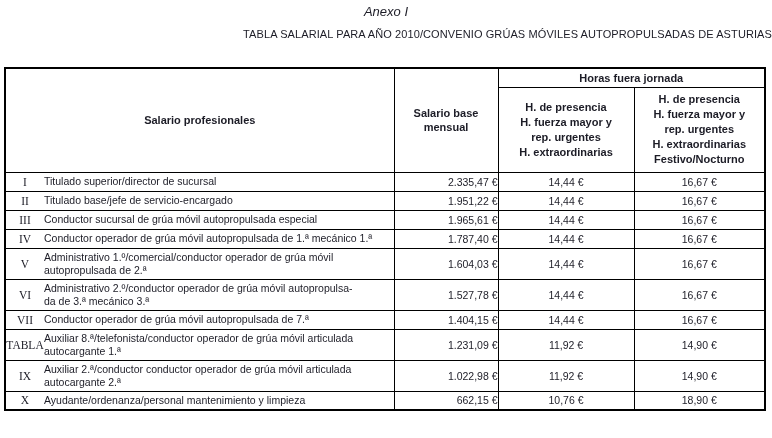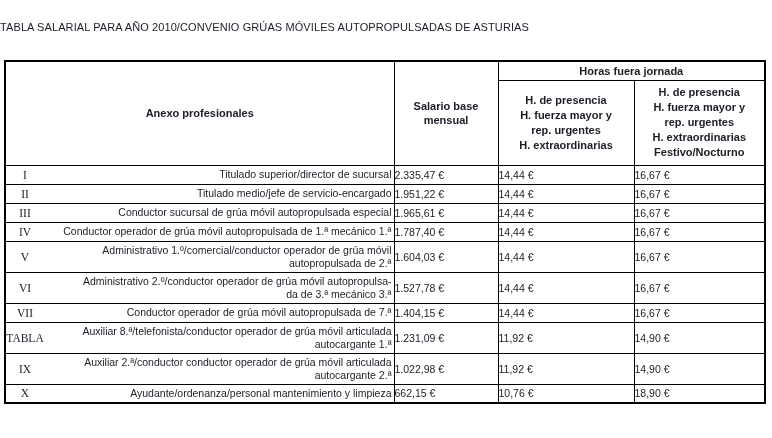--- a/index.html
+++ b/index.html
@@ -11,22 +11,22 @@
     font-family: "Liberation Sans", sans-serif;
     overflow: hidden;
   }
   .title {
     margin-top: 4px;
     text-align: center;
     font-size: 13px;
     font-style: italic;
   }
   .subtitle {
-    margin-top: 21px;
-    text-align: left;
+    margin-top: 9px;
+    text-align: right;
     font-size: 11px;
     letter-spacing: 0.1px;
   }
   table.salary {
     border-collapse: collapse;
     table-layout: fixed;
     width: 762px;
     margin: 27px 0 0 4px;
     border: 2px solid #000;
   }
@@ -55,42 +55,42 @@
     width: 38px;
     text-align: center;
     font-family: "Liberation Serif", serif;
     font-size: 11.5px;
   }
   .desc {
     flex: 1;
     line-height: 13px;
     white-space: pre-line;
     padding: 2px 2px 2px 0;
-    text-align: right;
-  }
-  .td-salario { text-align: left; padding-right: 12px; }
-  .td-hora    { text-align: left; }
+  }
+  .td-salario { text-align: right; padding-right: 12px; }
+  .td-hora    { text-align: center; }
 </style>
 </head>
 <body>
 
 <div class="page">
+  <div class="title">Anexo I</div>
   <div class="subtitle">TABLA SALARIAL PARA AÑO 2010/CONVENIO GRÚAS MÓVILES AUTOPROPULSADAS DE ASTURIAS</div>
 
   <table class="salary">
     <colgroup>
       <col style="width:38px">
       <col style="width:351px">
       <col style="width:104px">
       <col style="width:136px">
       <col style="width:131px">
     </colgroup>
     <thead>
       <tr>
-        <th class="th-grupos" rowspan="2" colspan="2">Anexo profesionales</th>
+        <th class="th-grupos" rowspan="2" colspan="2">Salario profesionales</th>
         <th class="th-salario" rowspan="2">Salario base
 mensual</th>
         <th class="th-horas" colspan="2">Horas fuera jornada</th>
       </tr>
       <tr>
         <th class="th-sub">H. de presencia
 H. fuerza mayor y
 rep. urgentes
 H. extraordinarias</th>
         <th class="th-sub">H. de presencia
@@ -109,21 +109,21 @@
       </div>
     </td>
     <td class="td-salario">2.335,47 €</td>
     <td class="td-hora">14,44 €</td>
     <td class="td-hora">16,67 €</td>
   </tr>
         <tr>
     <td class="td-group" colspan="2">
       <div class="groupflex">
         <span class="num">II</span>
-        <span class="desc">Titulado medio/jefe de servicio-encargado</span>
+        <span class="desc">Titulado base/jefe de servicio-encargado</span>
       </div>
     </td>
     <td class="td-salario">1.951,22 €</td>
     <td class="td-hora">14,44 €</td>
     <td class="td-hora">16,67 €</td>
   </tr>
         <tr>
     <td class="td-group" colspan="2">
       <div class="groupflex">
         <span class="num">III</span>

